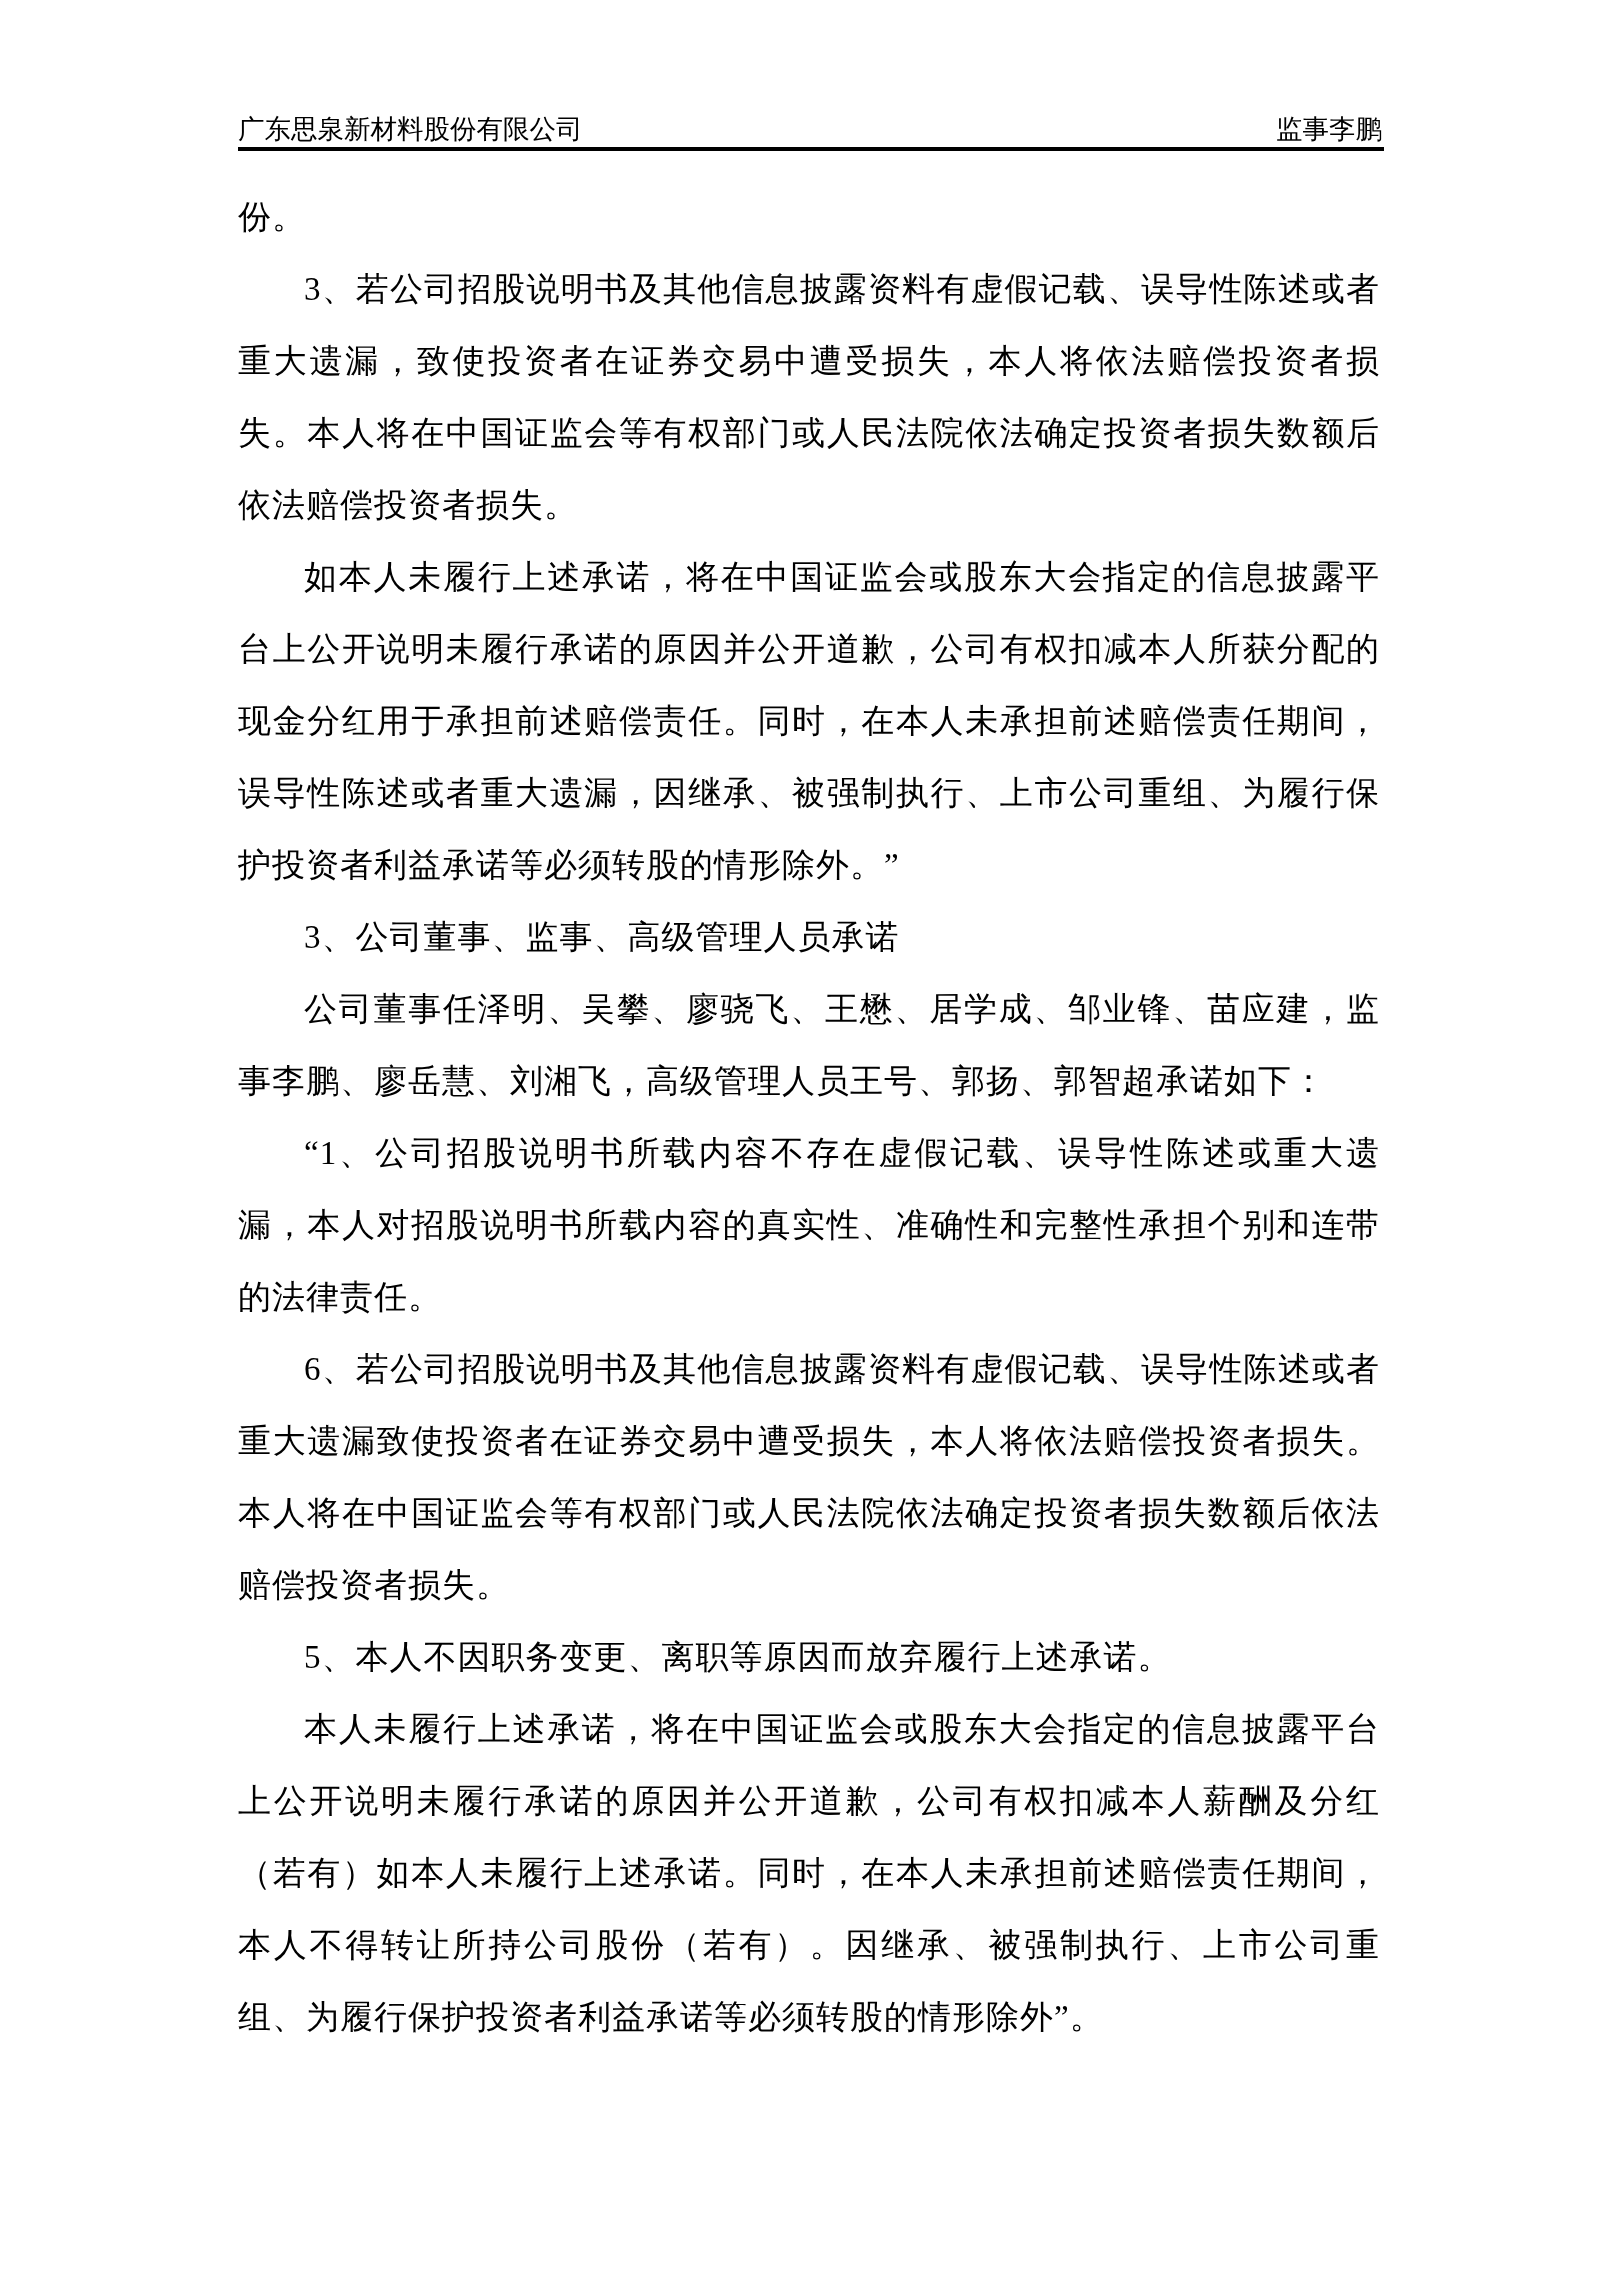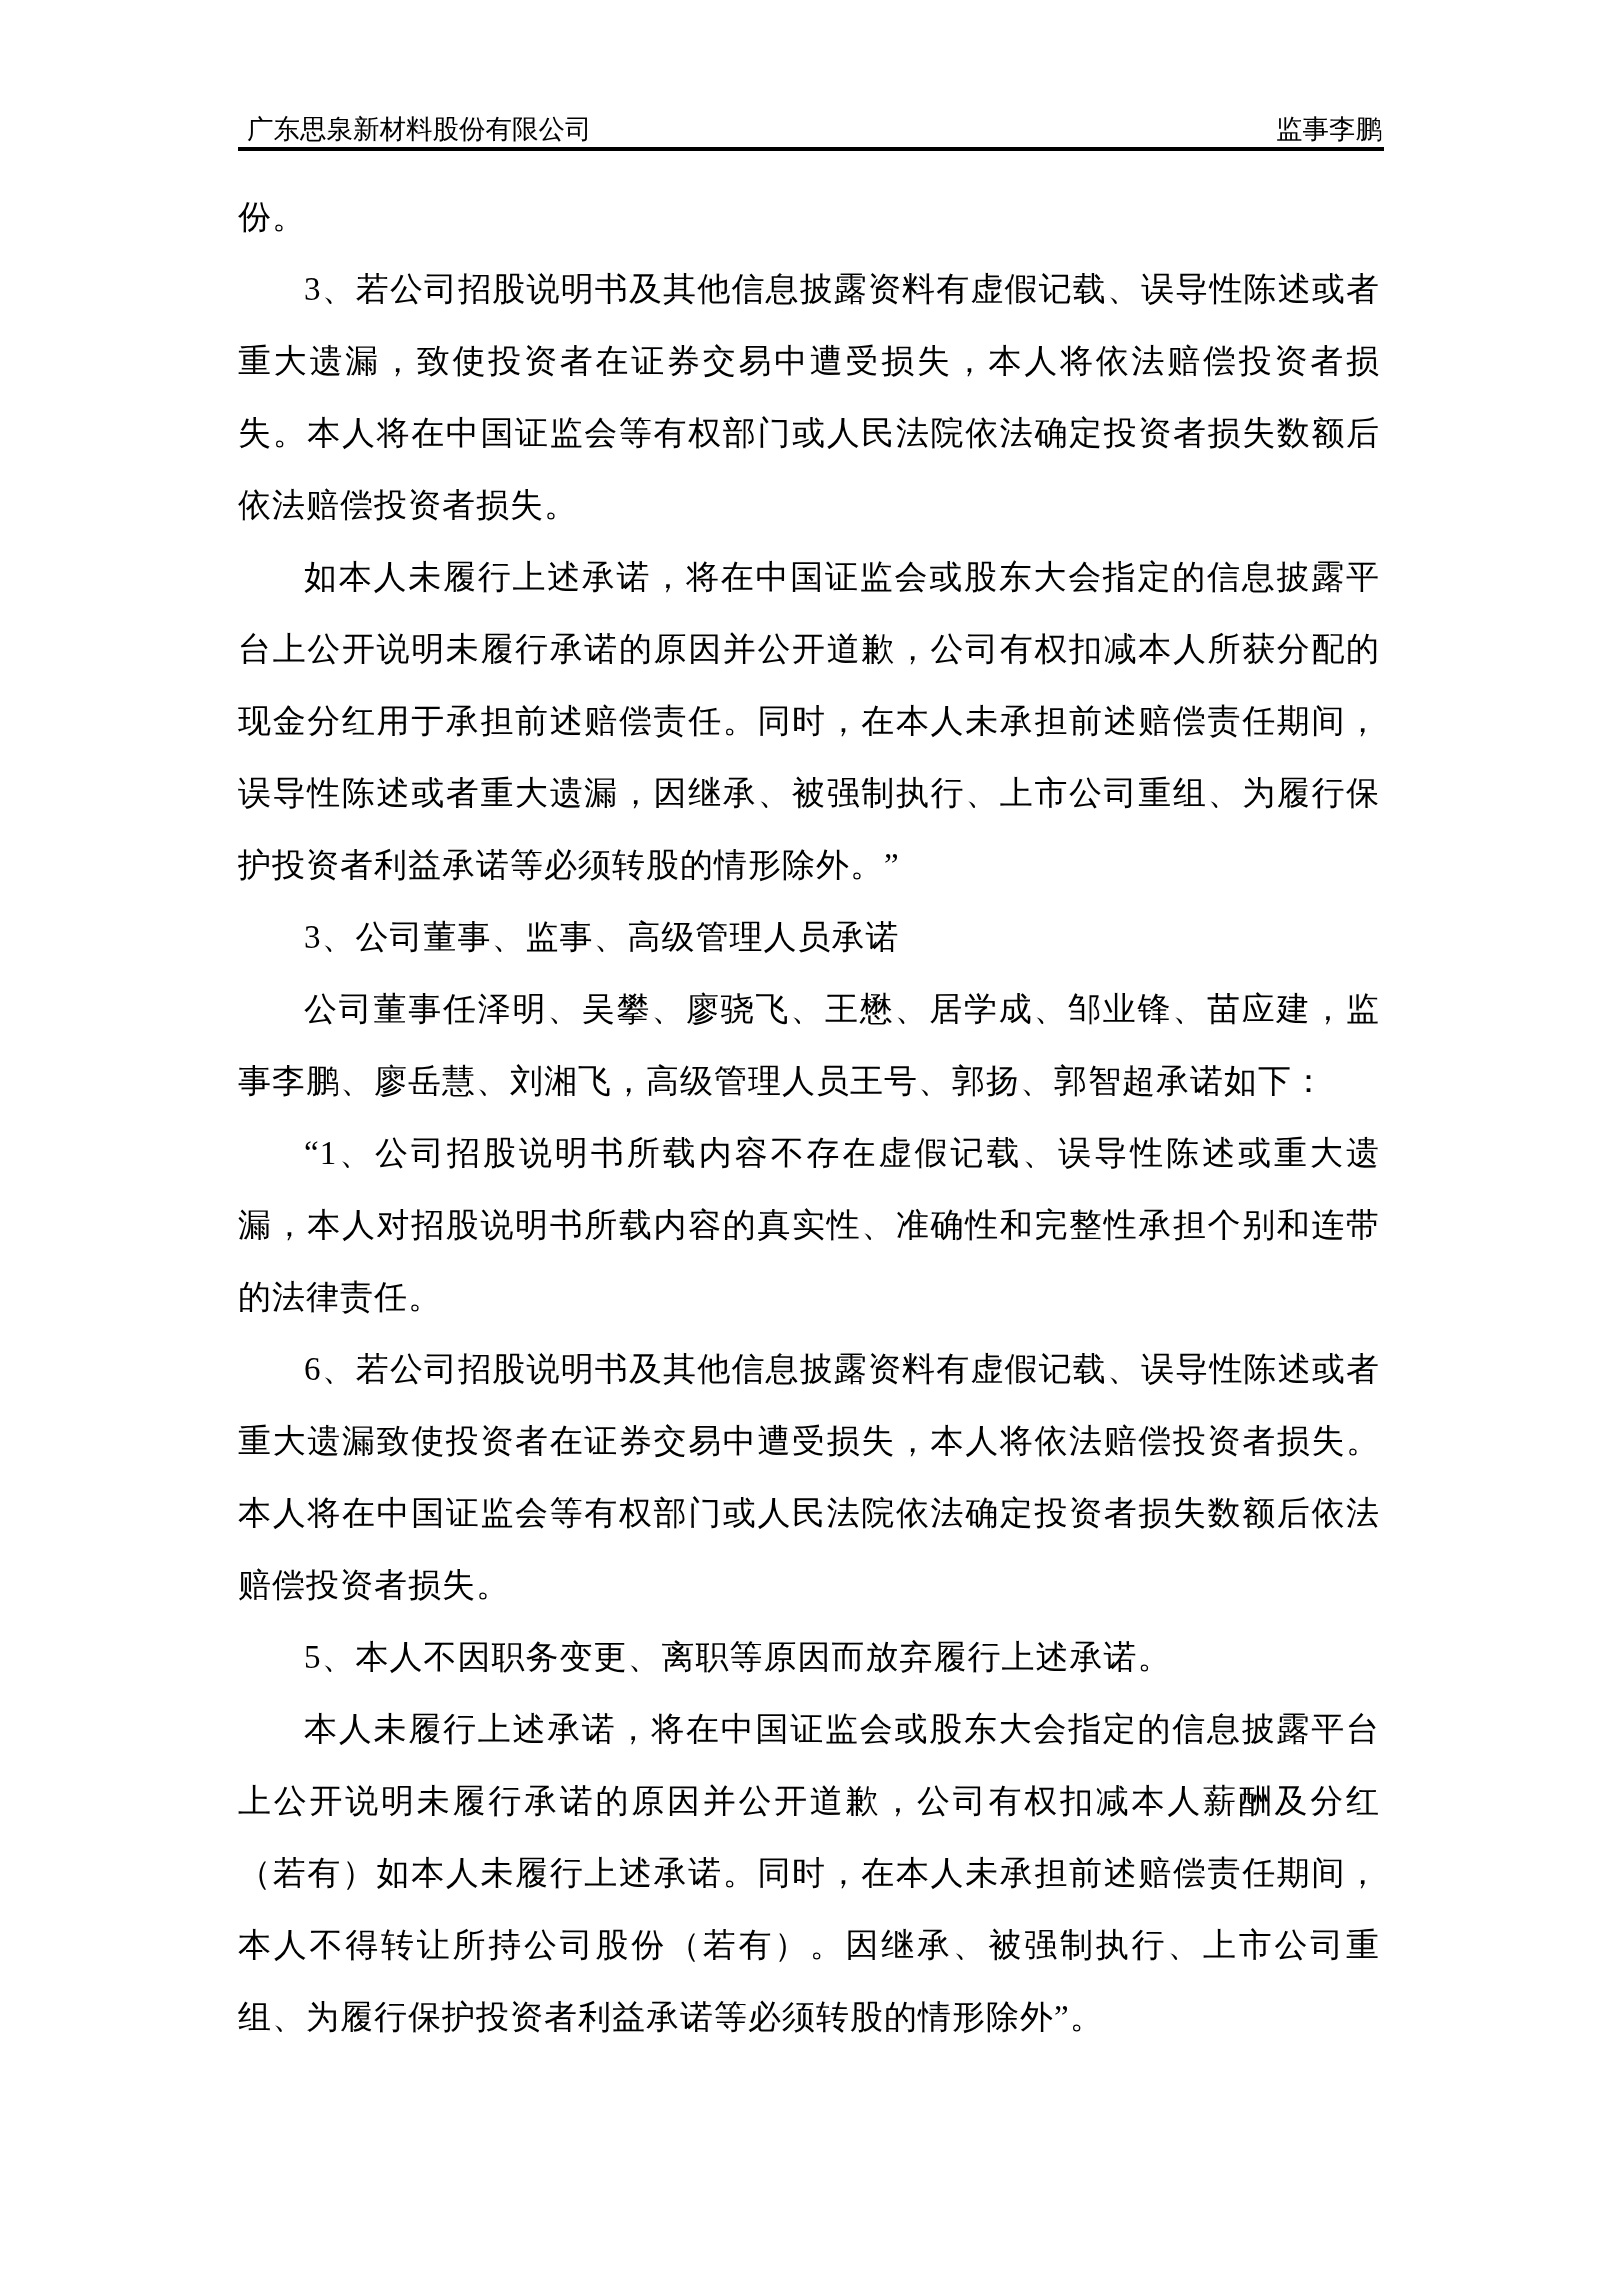--- a/index.html
+++ b/index.html
@@ -19,21 +19,20 @@
   .page-header {
     position: absolute;
     left: 238px;
     right: 239px;
     top: 114px;
     display: flex;
     justify-content: space-between;
     align-items: flex-end;
     font-size: 26.5px;
     line-height: 31px;
-    margin-left: 9px;
   }
   .header-rule {
     position: absolute;
     left: 238px;
     right: 237px;
     top: 147px;
     height: 3.9px;
     background: #000000;
   }
   .doc-body {

